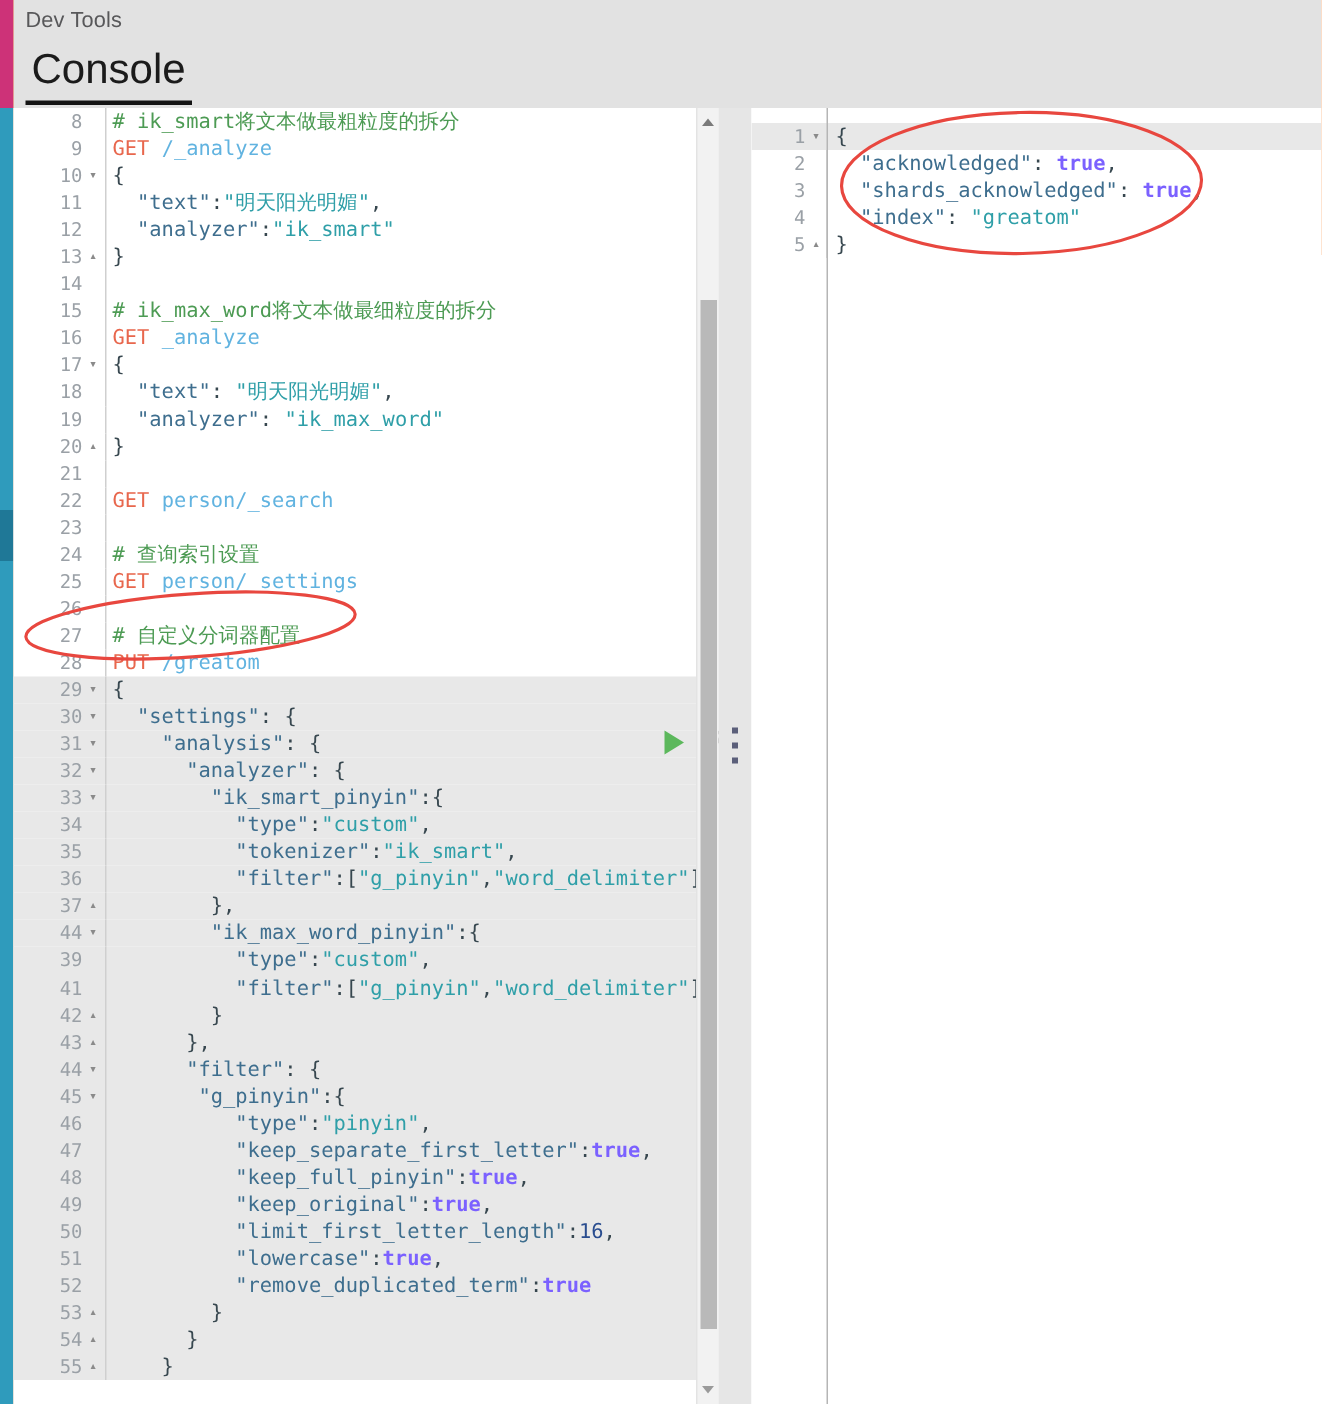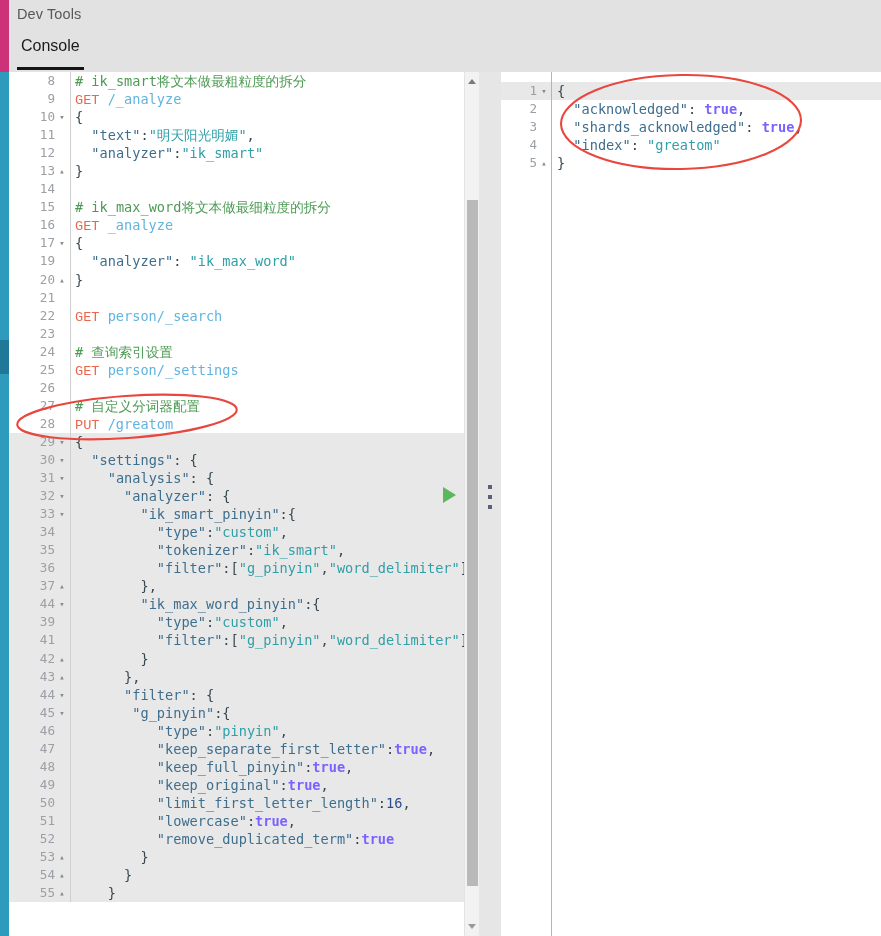--- a/index.html
+++ b/index.html
@@ -46,21 +46,21 @@
     color: #58585a;
     letter-spacing: .1px;
     white-space: nowrap;
   }
   .tabbar {
     position: absolute; left: 8px; top: 32px;
     height: 40px;
   }
   .tab {
     display: inline-block;
-    font-size: 16px;
+    font-size: 28px;
     color: #1b1b1b;
     padding: 0 4px 7px 4px;
     border-bottom: 3px solid transparent;
     line-height: 28px;
     cursor: pointer;
   }
   .tab.active { border-bottom-color: #141414; }
 
   
   .editor-body {
@@ -111,21 +111,21 @@
     width: 1px; height: 18.05px;
     background: #cfcfcf;
   }
   .code-text {
     position: absolute; left: 66px; top: 0;
     line-height: 18.05px;
     color: #37474f;
   }
   
   .t-cmt  { color: #4d9b54; }
-  .t-verb { color: #e8674d; font-family: Liberation Mono, monospace; }
+  .t-verb { color: #e8674d; }
   .t-url  { color: #61b3e0; }
   .t-key  { color: #3e6e8e; }
   .t-str  { color: #2f9fa8; }
   .t-bool { color: #7b61ff; font-weight: bold; }
   .t-num  { color: #2a4d8f; }
   .t-pun  { color: #37474f; }
 
   
   .actions {
     position: absolute; left: 430px; top: 412px;
@@ -247,20 +247,21 @@
           <div class="line"><span class="gutter-n">8</span><span class="sep"></span><span class="code-text"><span class="t-cmt"># ik_smart将文本做最粗粒度的拆分</span></span></div>
           <div class="line"><span class="gutter-n">9</span><span class="sep"></span><span class="code-text"><span class="t-verb">GET</span><span class="t-pun"> </span><span class="t-url">/_analyze</span></span></div>
           <div class="line"><span class="gutter-n">10</span><span class="fold">▾</span><span class="sep"></span><span class="code-text"><span class="t-pun">{</span></span></div>
           <div class="line"><span class="gutter-n">11</span><span class="sep"></span><span class="code-text"><span class="t-key">  "text"</span><span class="t-pun">:</span><span class="t-str">"明天阳光明媚"</span><span class="t-pun">,</span></span></div>
           <div class="line"><span class="gutter-n">12</span><span class="sep"></span><span class="code-text"><span class="t-key">  "analyzer"</span><span class="t-pun">:</span><span class="t-str">"ik_smart"</span></span></div>
           <div class="line"><span class="gutter-n">13</span><span class="fold">▴</span><span class="sep"></span><span class="code-text"><span class="t-pun">}</span></span></div>
           <div class="line"><span class="gutter-n">14</span><span class="sep"></span><span class="code-text"></span></div>
           <div class="line"><span class="gutter-n">15</span><span class="sep"></span><span class="code-text"><span class="t-cmt"># ik_max_word将文本做最细粒度的拆分</span></span></div>
           <div class="line"><span class="gutter-n">16</span><span class="sep"></span><span class="code-text"><span class="t-verb">GET</span><span class="t-pun"> </span><span class="t-url">_analyze</span></span></div>
           <div class="line"><span class="gutter-n">17</span><span class="fold">▾</span><span class="sep"></span><span class="code-text"><span class="t-pun">{</span></span></div>
+          <div class="line"><span class="gutter-n">18</span><span class="sep"></span><span class="code-text"><span class="t-key">  "text"</span><span class="t-pun">: </span><span class="t-str">"明天阳光明媚"</span><span class="t-pun">,</span></span></div>
           <div class="line"><span class="gutter-n">19</span><span class="sep"></span><span class="code-text"><span class="t-key">  "analyzer"</span><span class="t-pun">: </span><span class="t-str">"ik_max_word"</span></span></div>
           <div class="line"><span class="gutter-n">20</span><span class="fold">▴</span><span class="sep"></span><span class="code-text"><span class="t-pun">}</span></span></div>
           <div class="line"><span class="gutter-n">21</span><span class="sep"></span><span class="code-text"></span></div>
           <div class="line"><span class="gutter-n">22</span><span class="sep"></span><span class="code-text"><span class="t-verb">GET</span><span class="t-pun"> </span><span class="t-url">person/_search</span></span></div>
           <div class="line"><span class="gutter-n">23</span><span class="sep"></span><span class="code-text"></span></div>
           <div class="line"><span class="gutter-n">24</span><span class="sep"></span><span class="code-text"><span class="t-cmt"># 查询索引设置</span></span></div>
           <div class="line"><span class="gutter-n">25</span><span class="sep"></span><span class="code-text"><span class="t-verb">GET</span><span class="t-pun"> </span><span class="t-url">person/_settings</span></span></div>
           <div class="line"><span class="gutter-n">26</span><span class="sep"></span><span class="code-text"></span></div>
           <div class="line"><span class="gutter-n">27</span><span class="sep"></span><span class="code-text"><span class="t-cmt"># 自定义分词器配置</span></span></div>
           <div class="line"><span class="gutter-n">28</span><span class="sep"></span><span class="code-text"><span class="t-verb">PUT</span><span class="t-pun"> </span><span class="t-url">/greatom</span></span></div>

